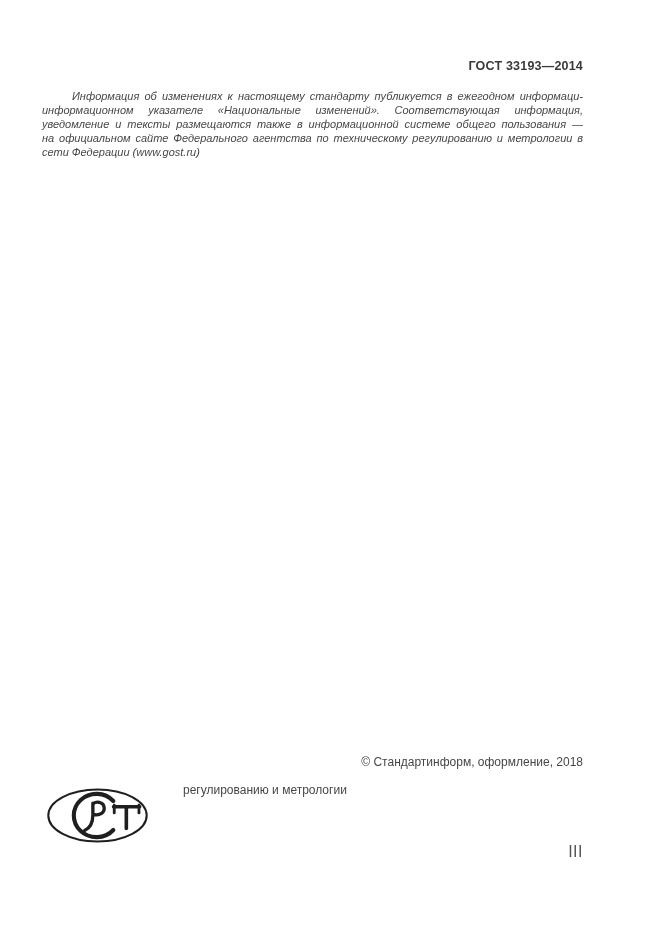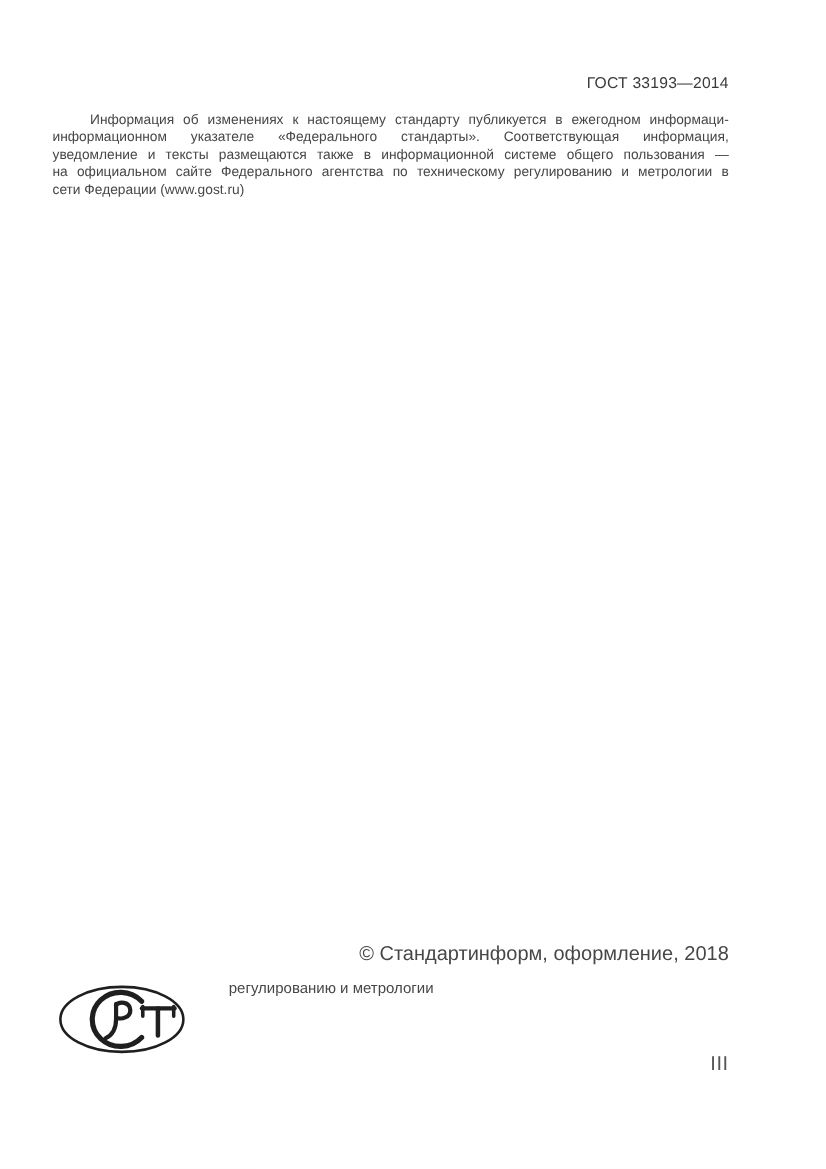--- a/index.html
+++ b/index.html
@@ -20,43 +20,44 @@
     position: absolute;
     left: 0; top: 0;
     width: 661px; height: 935px;
     background: var(--page-bg);
     overflow: hidden;
   }
   .header-code {
     position: absolute;
     top: 59px; right: 78px;
     font-size: 12.5px;
-    font-weight: normal;
+    font-weight: bold;
     color: var(--header);
     letter-spacing: 0.2px;
   }
   .intro-para {
     position: absolute;
     top: 89px; left: 42px;
     width: 541px;
+    font-style: italic;
     font-size: 11px;
     line-height: 14px;
     color: var(--text);
   }
   .jpara > div {
     text-align: justify;
     text-align-last: justify;
     white-space: normal;
   }
   .jpara > div:last-child { text-align-last: left; }
   .intro-para > div:first-child { text-indent: 30px; }
   .copyright {
     position: absolute;
     top: 755px; right: 78px;
-    font-size: 16px;
+    font-size: 12px;
     color: var(--text);
   }
   .restriction-para {
     position: absolute;
     top: 783px; left: 161px;
     width: 422px;
     font-size: 12px;
     line-height: 15px;
     color: var(--text);
   }
@@ -83,21 +84,21 @@
 </style>
 </head>
 <body>
 
 <div class="page">
 
   <div class="header-code">ГОСТ 33193—2014</div>
 
   <div class="intro-para jpara">
       <div>Информация об изменениях к настоящему стандарту публикуется в ежегодном информаци-</div>
-      <div>информационном указателе «Федерального стандарты». Соответствующая информация,</div>
+      <div>информационном указателе «Национальные изменений». Соответствующая информация,</div>
       <div>уведомление и тексты размещаются также в информационной системе общего пользования —</div>
       <div>на официальном сайте Федерального агентства по техническому регулированию и метрологии в</div>
       <div>сети Федерации (www.gost.ru)</div>
     </div>
 
   <div class="copyright">© Стандартинформ, оформление, 2018</div>
 
   <div class="logo">
     <svg viewBox="0 0 200 110" xmlns="http://www.w3.org/2000/svg" aria-hidden="true">
 

